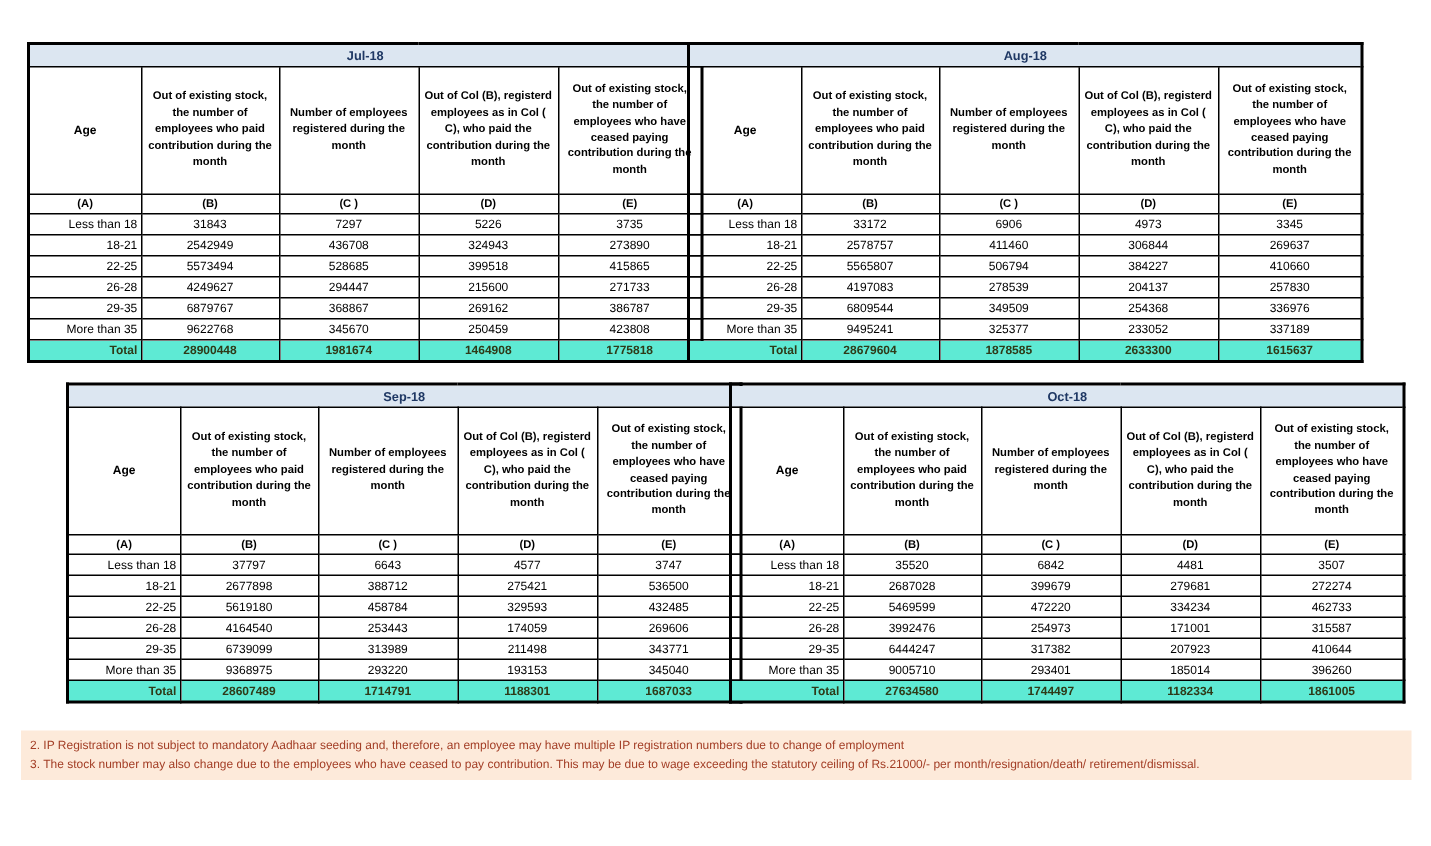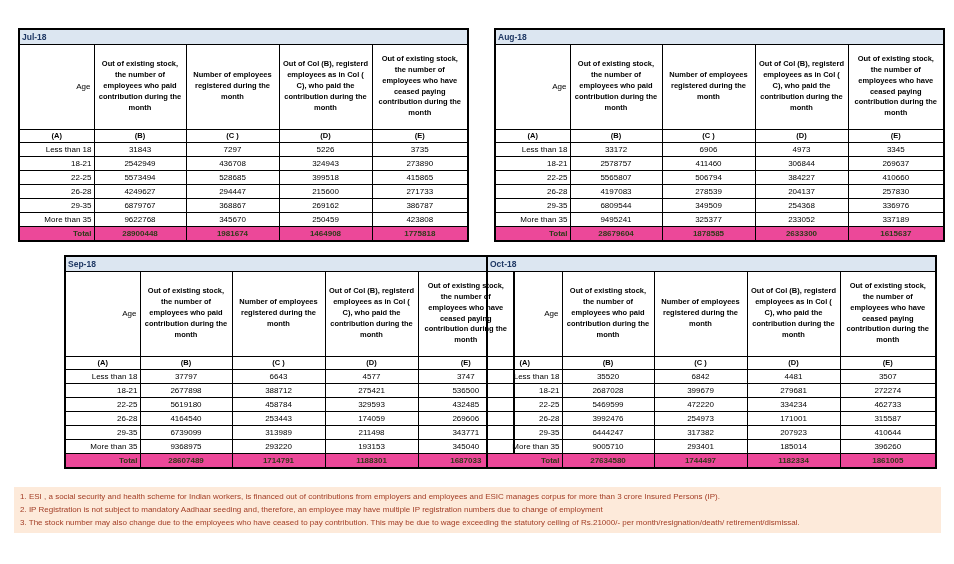--- a/index.html
+++ b/index.html
@@ -5,22 +5,22 @@
   * { box-sizing: border-box; margin: 0; padding: 0; }
   html, body { width: 954px; height: 564px; background: #ffffff; }
   body {
     position: relative;
     font-family: "Liberation Sans", sans-serif;
     color: #000;
     overflow: hidden;
   }
   .month-table { position: absolute; width: 449px; }
   .pos0 { left: 18px;  top: 28px; }
-  .pos1 { left: 494px; top: 28px; }
-  .pos2 { left: 36px;  top: 255px; padding-left: 28px; }
+  .pos1 { left: 458px; top: 28px; }
+  .pos2 { left: 16px;  top: 255px; padding-left: 28px; }
   .pos3 { left: 486px; top: 255px; }
 
   table {
     border-collapse: collapse;
     table-layout: fixed;
     width: 449px;
     border: 2px solid #000;
   }
   col.c0 { width: 75px; }
   col.c1 { width: 92px; }
@@ -31,35 +31,36 @@
     border: 1px solid #000;
     overflow: hidden;
     padding: 0 2px;
   }
   td.title {
     height: 15px;
     background: #dce6f1;
     color: #1f3864;
     font-weight: bold;
     font-size: 8.5px;
+    text-align: center;
     vertical-align: middle;
   }
   tr.hdr td {
     height: 85px;
     font-weight: bold;
     font-size: 7.5px;
     line-height: 1.45;
     text-align: center;
     vertical-align: middle;
     padding: 2px 3px;
   }
   tr.hdr td.age-h {
-    font-weight: normal;
+    font-weight: bold;
     font-size: 8px;
-    text-align: right;
+    text-align: center;
   }
   tr.letters td {
     height: 13px;
     font-weight: bold;
     font-size: 7.5px;
     text-align: center;
     vertical-align: middle;
   }
   td.age {
     height: 14px;
@@ -68,21 +69,21 @@
     vertical-align: middle;
   }
   td.val {
     height: 14px;
     font-size: 8px;
     text-align: center;
     vertical-align: middle;
   }
   tr.total td {
     height: 15px;
-    background: #ec4899;
+    background: #5eead4;
     color: #2e3a18;
     font-weight: bold;
   }
 
   .footnotes {
     position: absolute;
     left: 14px;
     top: 487px;
     width: 927px;
     background: #fdeada;
@@ -412,16 +413,15 @@
             <td class="val">1744497</td>
             <td class="val">1182334</td>
             <td class="val">1861005</td>
           </tr>
         </tbody>
       </table>
     </div>
   </div>
 
 <div class="footnotes" id="footnotes">
-    <div class="footnote">1. ESI , a social security and health scheme for Indian workers, is financed out of contributions from employers and employees and ESIC manages corpus for more than 3 crore Insured Persons (IP).</div>
     <div class="footnote">2. IP Registration is not subject to mandatory Aadhaar seeding and, therefore, an employee may have multiple IP registration numbers due to change of employment</div>
     <div class="footnote">3. The stock number may also change due to the employees who have ceased to pay contribution. This may be due to wage exceeding the statutory ceiling of Rs.21000/- per month/resignation/death/ retirement/dismissal.</div>
   </div>
 
 </body></html>

